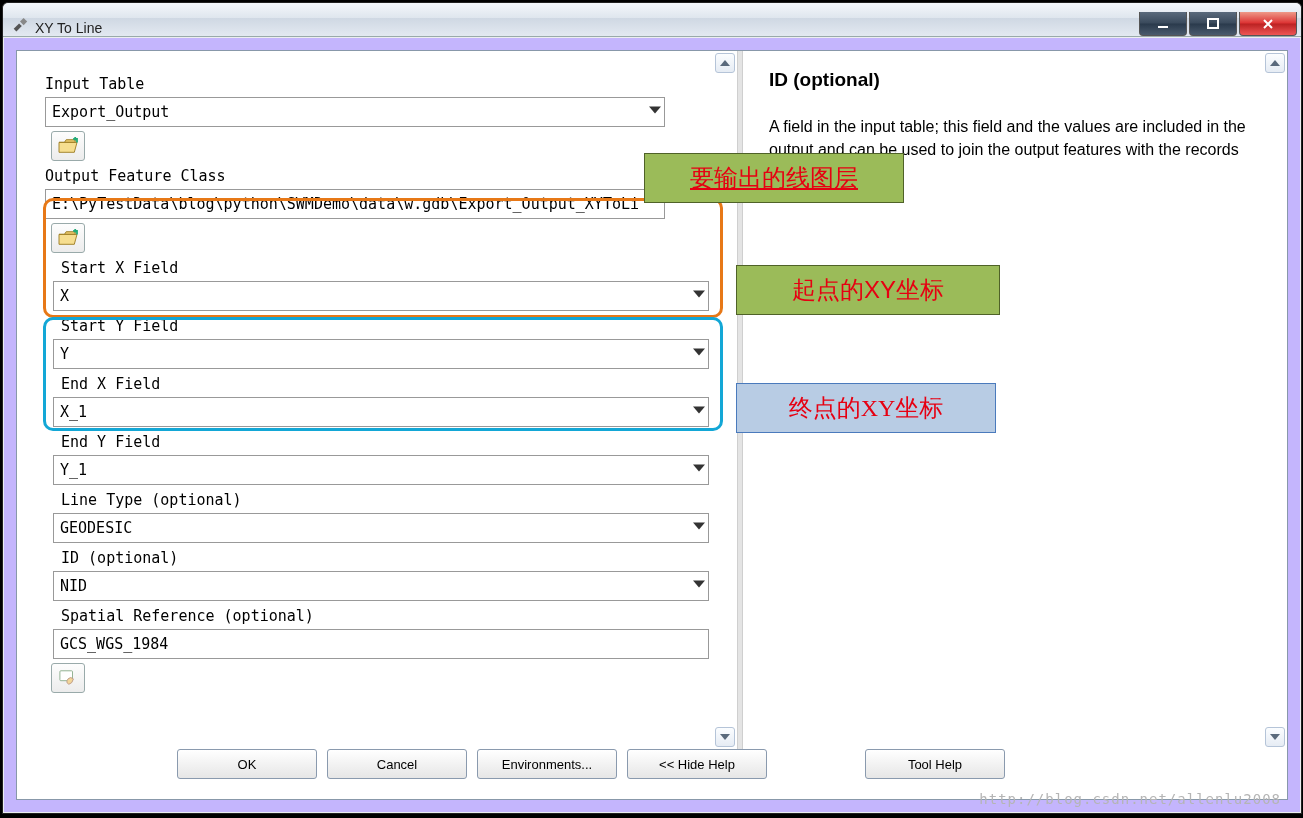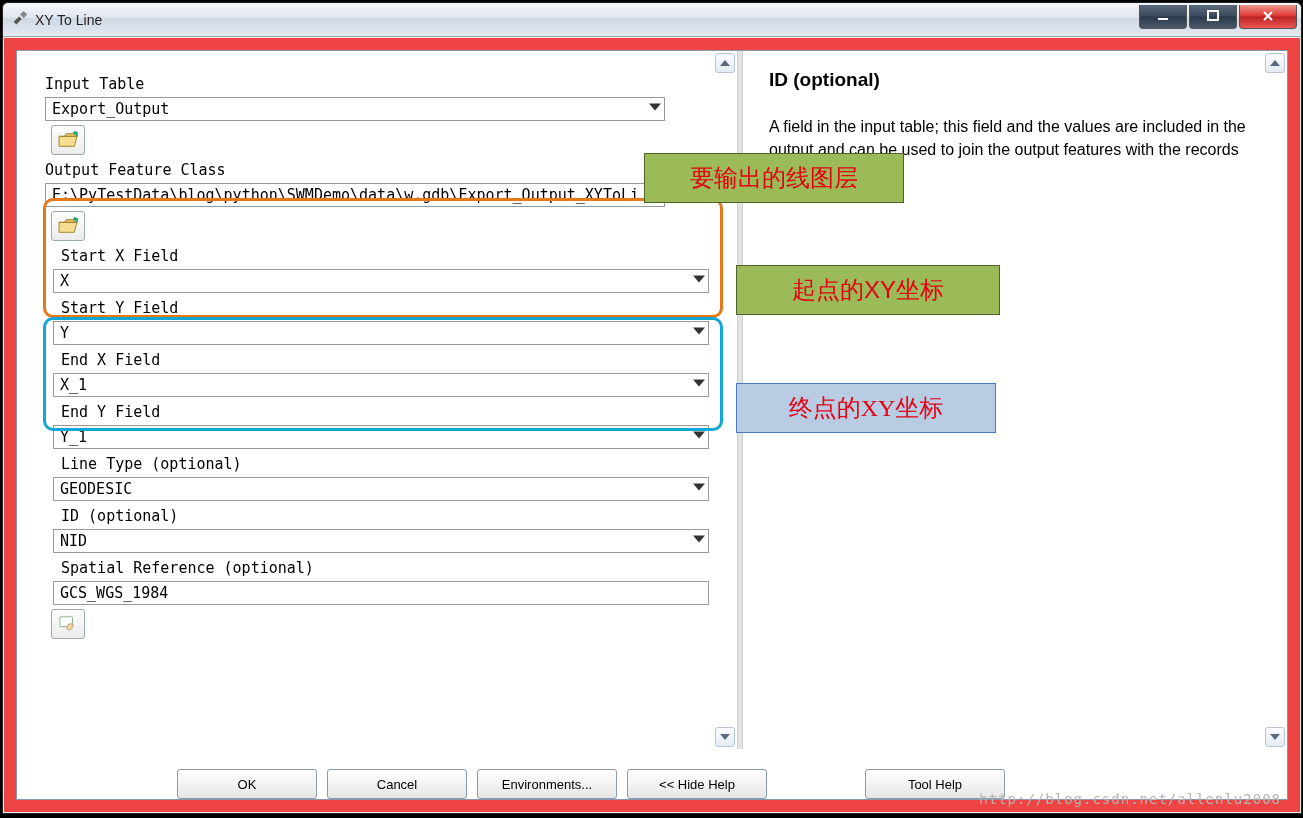--- a/index.html
+++ b/index.html
@@ -1,40 +1,40 @@
 <!DOCTYPE html>
 <html><head>
 <meta charset="utf-8">
 <style>
   * { box-sizing: border-box; margin: 0; padding: 0; }
   body { font-family: "Simsun", "宋体", monospace, sans-serif; background: #000; width: 1303px; height: 818px; overflow: hidden; }
   .window { position: absolute; left: 2px; top: 2px; width: 1300px; height: 812px; background: #eceef1; border: 1px solid #222; border-radius: 6px 6px 0 0; box-shadow: 0 0 4px rgba(0,0,0,.5); }
-  .titlebar { height: 34px; background: linear-gradient(to bottom, #f4f7fb 0%, #dfe6ee 45%, #cfd8e3 46%, #e3e9f1 100%); border-bottom: 1px solid #9aa; border-radius: 6px 6px 0 0; display: flex; align-items: center; padding: 0 4px 0 8px; }
+  .titlebar { height: 34px; background: linear-gradient(to bottom, #f4f7fb 0%, #dfe6ee 45%, #cfd8e3 46%, #e3e9f1 100%); border-bottom: 1px solid #9aa; border-radius: 6px 6px 0 0; display: flex; align-items: flex-end; padding: 0 4px 0 8px; }
   .titlebar .icon-hammer { width: 18px; height: 18px; margin-right: 6px; }
   .titlebar .title { font-family: "Segoe UI", sans-serif; font-size: 14px; color: #222; flex: 1; }
   .win-btns { display: flex; gap: 2px; margin-top: -6px; }
   .win-btn { width: 48px; height: 24px; border: 1px solid #555; border-top: none; border-radius: 0 0 4px 4px; background: linear-gradient(to bottom,#5a6a7c,#3a4a5c 48%,#2a3a4c 52%,#4a5a6c); display:flex; align-items:center; justify-content:center; }
   .win-btn.close { background: linear-gradient(to bottom,#e98,#d33 48%,#b22 52%,#e55); width: 58px; }
   .win-btn svg { width: 14px; height: 12px; }
 
-  .client { position: absolute; top: 35px; left: 1px; right: 1px; bottom: 1px; background: #ef4444; }
+  .client { position: absolute; top: 35px; left: 1px; right: 1px; bottom: 1px; background: #c4b5fd; }
   .outer-frame { position:absolute; left:12px; top:12px; right:12px; bottom:12px; border:1px solid #8898aa; background:#fff; }
   .left-panel { position:absolute; left:0; top:0; width:720px; bottom:50px; padding: 18px 28px 8px 28px; overflow:hidden; }
   .right-panel { position:absolute; left:726px; right:0px; top:0; bottom:50px; background:#fff; padding: 18px 24px 8px 26px; font-family: Arial, sans-serif; }
   .splitter { position:absolute; left:720px; top:0; width:6px; bottom:50px; background:#e4e4e4; border-left:1px solid #cfcfcf; border-right:1px solid #cfcfcf; cursor: col-resize; }
   .splitter::before { content:""; position:absolute; left:2px; top:50%; width:2px; height:22px; margin-top:-11px; background:repeating-linear-gradient(to bottom,#888 0,#888 2px,transparent 2px,transparent 4px); }
 
-  .button-bar { position:absolute; left:0; right:0; bottom:0; height:50px; display:flex; align-items:flex-end; padding: 0 20px; gap: 10px; }
+  .button-bar { position:absolute; left:0; right:0; bottom:0; height:50px; display:flex; align-items:flex-start; padding: 0 20px; gap: 10px; }
   .btn-row-left { display:flex; gap:10px; margin-left:140px; }
   .btn-row-right { margin-left:88px; }
   .dlg-btn { width:140px; height:30px; font-family: "Segoe UI", Arial, sans-serif; font-size: 13px; background: linear-gradient(to bottom,#fff,#e6e6e6); border:1px solid #8a9aae; border-radius:3px; cursor:pointer; }
 
   .field-label { font-family: "Simsun","宋体",monospace; font-size: 15px; color:#000; margin-top: 6px; white-space: pre; }
   .row { position: relative; }
-  .combo, .textbox { width: 100%; height: 24px; border: 1px solid #999; font-family: "Simsun","宋体",monospace; font-size: 15px; padding: 3px 26px 3px 6px; background:#fff; margin-top: 4px; }
+  .combo, .textbox { width: 100%; height: 30px; border: 1px solid #999; font-family: "Simsun","宋体",monospace; font-size: 15px; padding: 3px 26px 3px 6px; background:#fff; margin-top: 4px; }
   .combo-wrap { position: relative; display: flex; align-items: center; }
   .combo-arrow { position:absolute; right:4px; top:50%; transform:translateY(-50%); pointer-events:none; }
   .combo-arrow::before { content:""; border-left:6px solid transparent; border-right:6px solid transparent; border-top:7px solid #333; display:block; }
   .input-with-browse .combo-wrap, .input-with-browse .tb-wrap { width: calc(100% - 44px); display:inline-block; vertical-align:middle; }
   .tb-wrap { position: relative; }
   .browse-btn { display:inline-block; vertical-align:middle; width:34px; height:30px; margin-left:6px; margin-top:4px; border:1px solid #9aa; border-radius:3px; background: linear-gradient(to bottom,#fdfdfd,#ececec); cursor:pointer; position:relative; }
   .folder-icon { width:22px; height:18px; margin:4px auto; display:block; }
 
   .indent .field-label { margin-left: 16px; }
   .indent .combo-wrap, .indent .tb-wrap, .indent .input-with-browse { margin-left: 8px; width: calc(100% - 8px); }
@@ -207,18 +207,18 @@
         <div class="btn-row-right">
           <button class="dlg-btn">Tool Help</button>
         </div>
       </div>
 
     </div>
   </div>
 
   <div class="box-orange" style="left:40px; top:195px; width:680px; height:120px;"></div>
   <div class="box-cyan" style="left:40px; top:314px; width:680px; height:114px;"></div>
-  <div class="badge green" style="left:641px; top:150px; width:260px;">要输出的线图层</div>
+  <div class="badge green" style="left:641px; top:150px; width:260px;text-decoration:underline;">要输出的线图层</div>
   <div class="badge green" style="left:733px; top:262px; width:264px;">起点的XY坐标</div>
   <div class="badge blue" style="left:733px; top:380px; width:260px;">终点的XY坐标</div>
 
   <div class="watermark">http://blog.csdn.net/allenlu2008</div>
 </div>
 
 </body></html>

